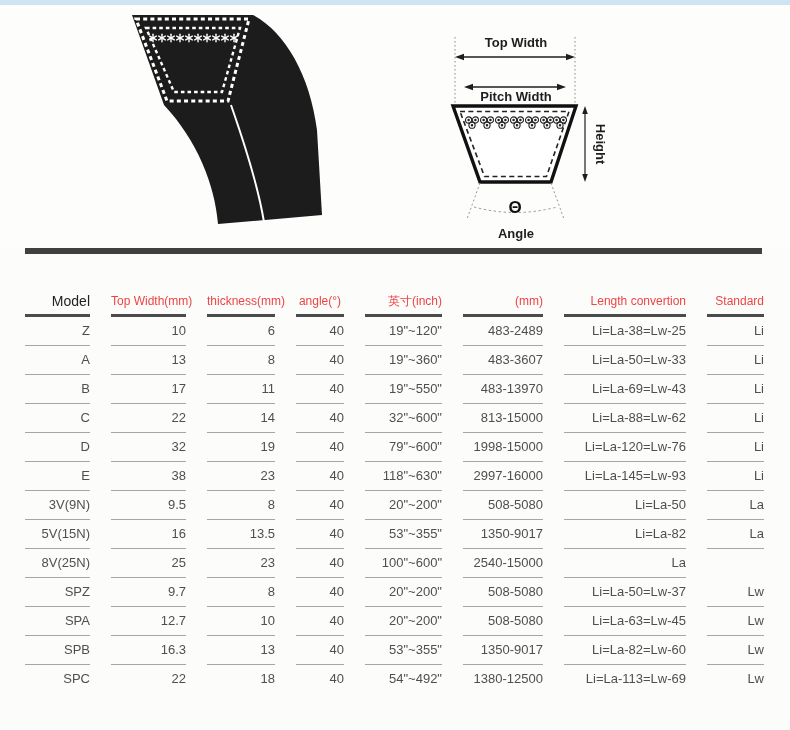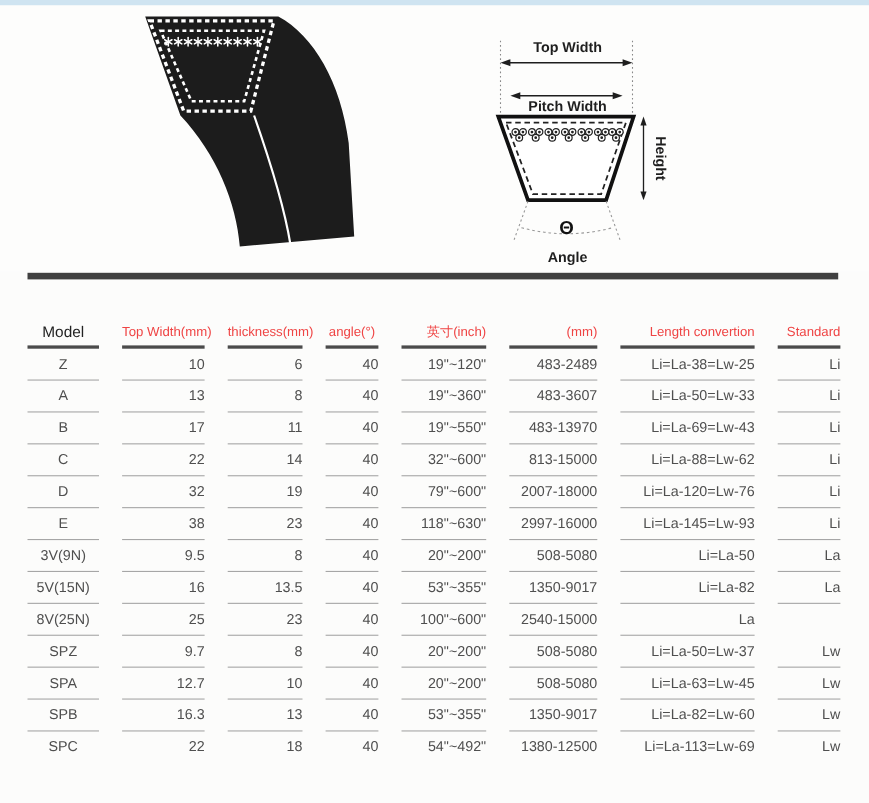--- a/index.html
+++ b/index.html
@@ -28,21 +28,21 @@
     border-bottom:3px solid #4b4b4b;
     white-space:nowrap;
   }
   .td{
     line-height:28px;height:28px;
     font-size:13px;color:#4f4f4f;
     border-bottom:1px solid #a6a6a6;
     white-space:nowrap;
   }
   .tr.last .td{border-bottom:none;}
-  .c0{text-align:center;}
+  .c0{text-align:right;}
   .c1,.c2,.c3,.c4,.c5,.c6,.c7{text-align:right;}
   .th.c1,.th.c2,.th.c3{text-align:center;}
   .th.c0{font-size:14px;color:#222;}
 </style>
 </head>
 <body>
 
 <div class="page">
 
   <div class="top-bar" style="background:#cfe4f1;"></div>
@@ -222,21 +222,21 @@
           <div class="td c5">813-15000</div>
           <div class="td c6">Li=La-88=Lw-62</div>
           <div class="td c7">Li</div>
         </div>
         <div class="tr">
           <div class="td c0">D</div>
           <div class="td c1">32</div>
           <div class="td c2">19</div>
           <div class="td c3">40</div>
           <div class="td c4">79"~600"</div>
-          <div class="td c5">2007-18000</div>
+          <div class="td c5">1998-15000</div>
           <div class="td c6">Li=La-120=Lw-76</div>
           <div class="td c7">Li</div>
         </div>
         <div class="tr">
           <div class="td c0">E</div>
           <div class="td c1">38</div>
           <div class="td c2">23</div>
           <div class="td c3">40</div>
           <div class="td c4">118"~630"</div>
           <div class="td c5">2997-16000</div>

